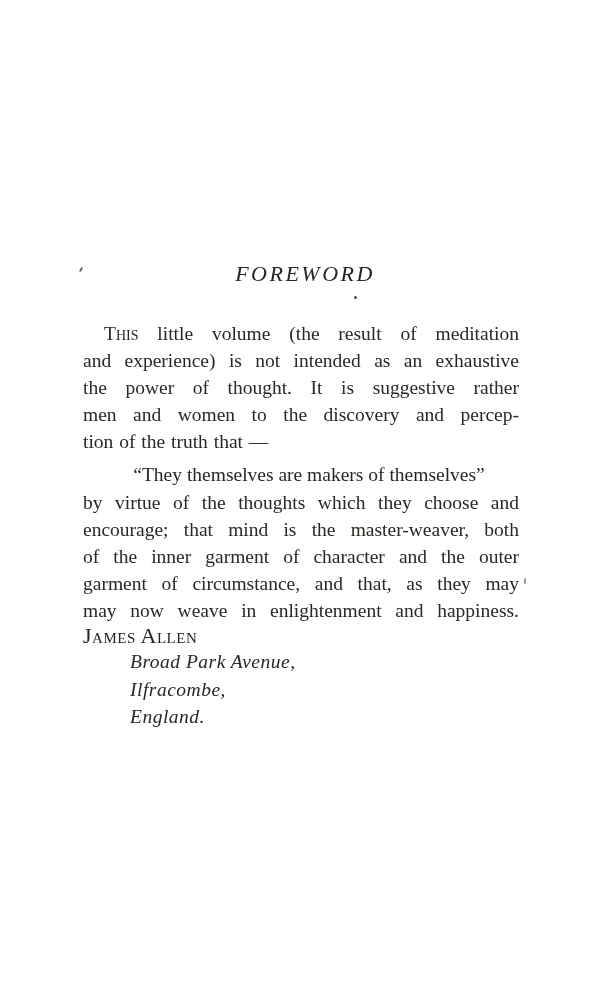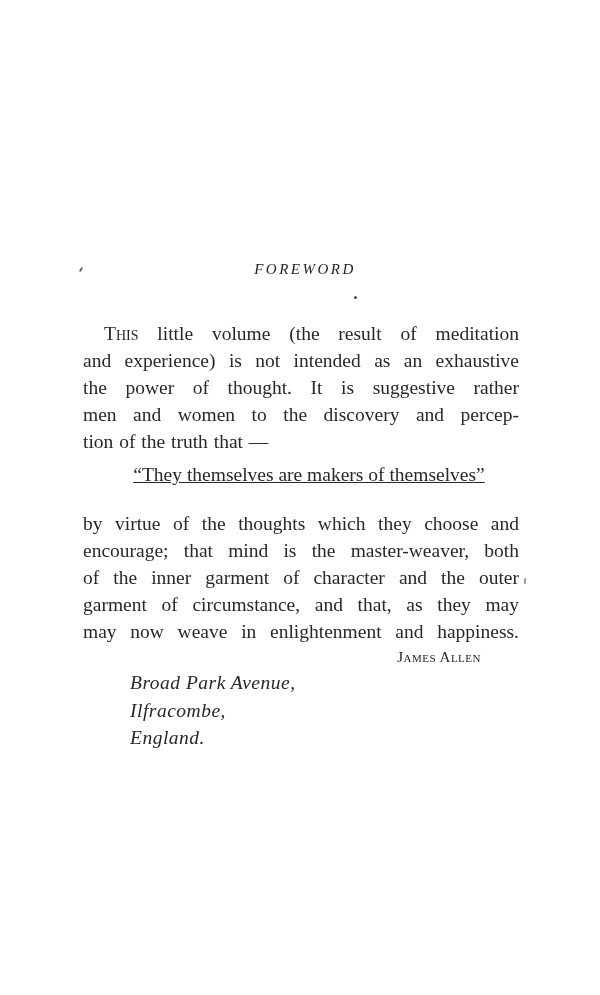--- a/index.html
+++ b/index.html
@@ -10,21 +10,21 @@
     background:#ffffff;
     color:#2b2723;
     font-family:"Liberation Serif", serif;
     overflow:hidden;
   }
   .title {
     position:absolute;
     top:261px; left:0; width:600px;
     text-align:center;
     font-style:italic;
-    font-size:15px;
+    font-size:22px;
     letter-spacing:2.5px;
     text-indent:10px;
     color:#282420;
   }
   .text-block {
     position:absolute;
     left:83px; top:320px; width:436px;
     font-size:19.5px;
     color:#2b2723;
   }
@@ -36,29 +36,28 @@
   }
   .line.indent { padding-left:21px; }
   .line.left { text-align:left; text-align-last:left; }
   .sc { font-variant:small-caps; }
   .quote {
     margin-top:6px;
     height:28px; line-height:28px;
     text-align:center;
     text-indent:16px;
     overflow:hidden;
-    text-decoration:underline;
   }
-  .para2 { margin-top:21px; }
+  .para2 { }
   .signature {
     height:24px; line-height:24px;
-    text-align:right;
+    text-align:left;
     padding-right:38px;
     font-variant:small-caps;
-    font-size:15px;
+    font-size:22px;
     letter-spacing:0.5px;
     color:#282420;
     overflow:hidden;
   }
   .address {
     padding-left:47px;
     font-style:italic;
   }
   .address .aline {
     height:27.5px; line-height:27.5px;

